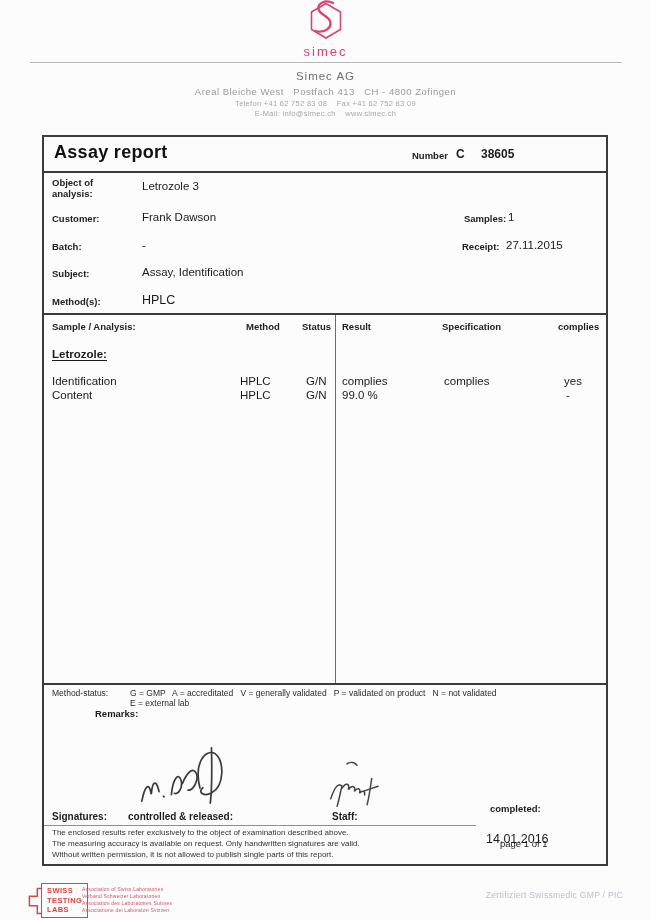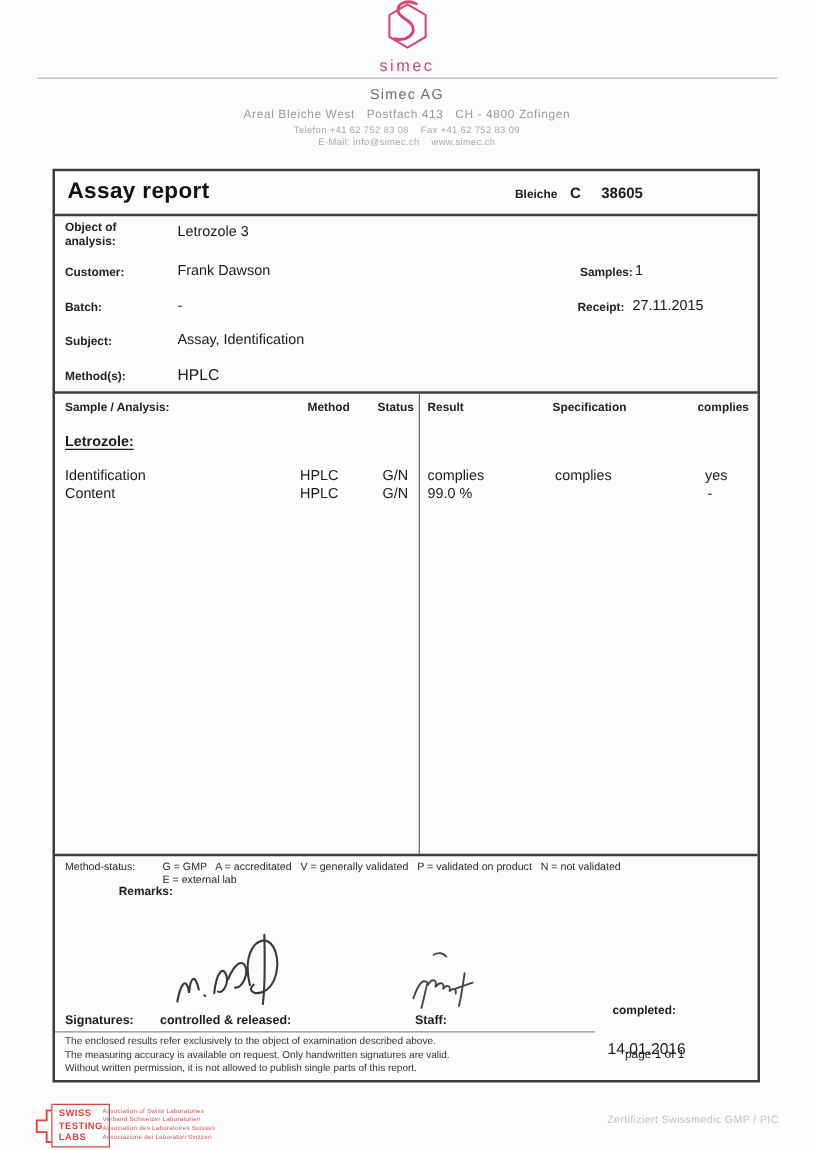--- a/index.html
+++ b/index.html
@@ -71,21 +71,21 @@
 </div>
 <div class="abs lh-rule"></div>
 <div class="abs lh-line lh-company">Simec AG</div>
 <div class="abs lh-line lh-address">Areal Bleiche West   Postfach 413   CH - 4800 Zofingen</div>
 <div class="abs lh-line lh-phone">Telefon +41 62 752 83 08    Fax +41 62 752 83 09</div>
 <div class="abs lh-line lh-email">E-Mail: info@simec.ch    www.simec.ch</div>
 
 <div class="abs box">
 
   <div class="abs title">Assay report</div>
-  <div class="abs num-label">Bleiche</div>
+  <div class="abs num-label">Number</div>
   <div class="abs num-prefix">C</div>
   <div class="abs num-value">38605</div>
   <div class="abs hline" style="top:34px;"></div>
 
   <div class="abs flabel" style="left:8px; top:40px; width:52px;">Object of analysis:</div>
   <div class="abs fvalue" style="left:98px; top:43px;">Letrozole 3</div>
 
   <div class="abs flabel" style="left:8px; top:76px;">Customer:</div>
   <div class="abs fvalue" style="left:98px; top:74px;">Frank Dawson</div>
   <div class="abs flabel" style="left:420px; top:76px;">Samples:</div>

